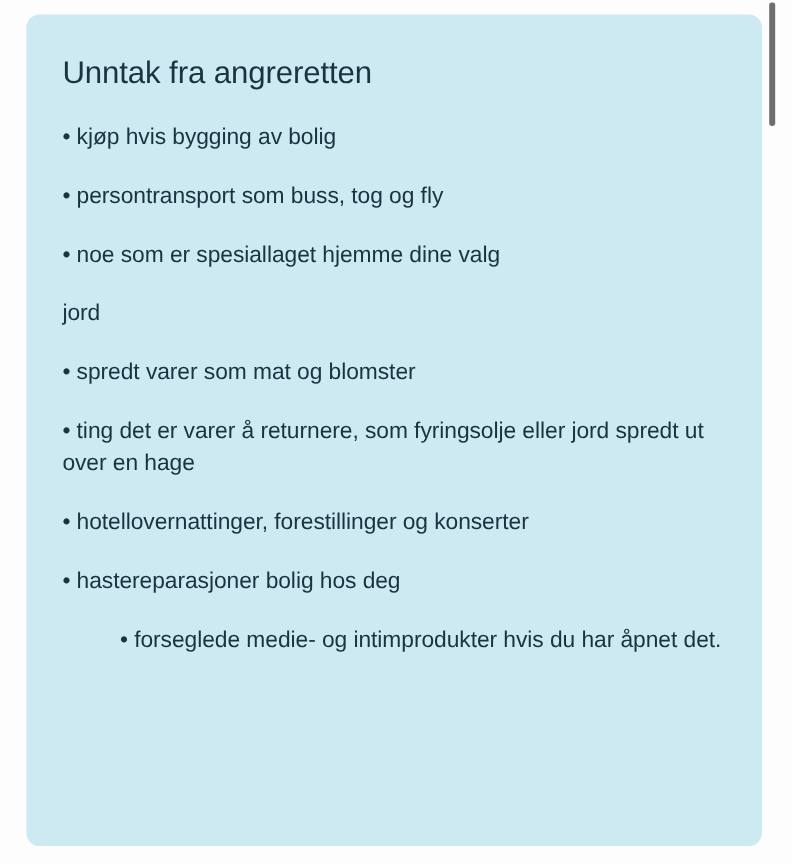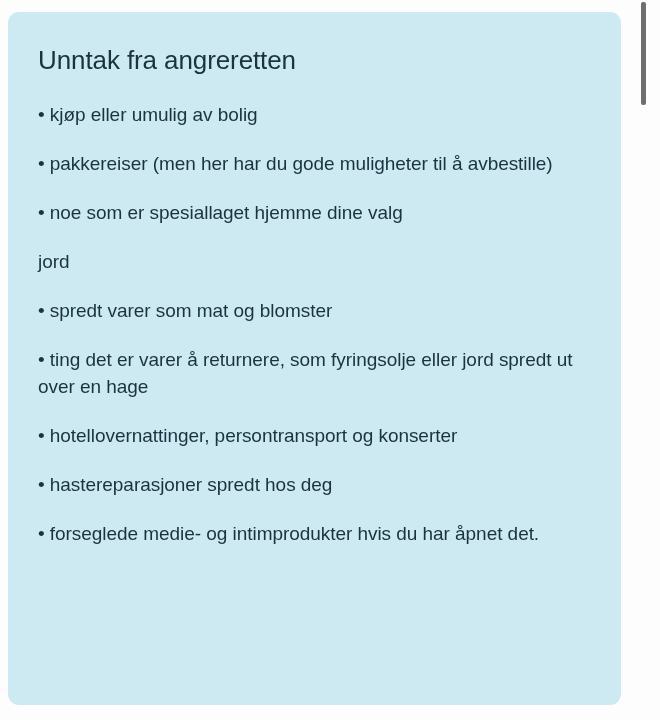--- a/index.html
+++ b/index.html
@@ -14,21 +14,21 @@
     font-family: "Liberation Sans", "DejaVu Sans", sans-serif;
     position: relative;
   }
   #page {
     position: absolute;
     inset: 0;
     background: #fdfdfd;
   }
   #info-card {
     position: absolute;
-    left: 8px;
+    left: 22px;
     top: 12px;
     width: 613px;
     height: 693px;
     box-sizing: border-box;
     background: #cde9f2;
     border-radius: 11px;
     padding: 34px 30px 26px 30px;
   }
   #card-title {
     font-size: 26px;
@@ -47,20 +47,21 @@
     font-size: 19px;
     font-weight: 400;
     color: #1b333f;
     line-height: 1.42;
     margin: 0 0 22px 0;
     max-width: 536px;
     letter-spacing: -0.05px;
   }
   .exception-item:last-child {
     margin-bottom: 0;
+    margin-left: 48px;
   }
   #scrollbar-track {
     position: absolute;
     right: 6px;
     top: 0;
     width: 10px;
     height: 720px;
     background: transparent;
   }
   #scrollbar-thumb {
@@ -76,28 +77,28 @@
 </head>
 <body>
 
 <div id="page">
 
   <div id="info-card">
 
     <h1 id="card-title">Unntak fra angreretten</h1>
 
     <ul class="exception-list">
-      <li class="exception-item">• kjøp eller umulig av bolig</li>
-      <li class="exception-item">• pakkereiser (men her har du gode muligheter til å avbestille)</li>
+      <li class="exception-item">• kjøp hvis bygging av bolig</li>
+      <li class="exception-item">• persontransport som buss, tog og fly</li>
       <li class="exception-item">• noe som er spesiallaget hjemme dine valg</li>
       <li class="exception-item">jord</li>
       <li class="exception-item">• spredt varer som mat og blomster</li>
       <li class="exception-item">• ting det er varer å returnere, som fyringsolje eller jord spredt ut over en hage</li>
-      <li class="exception-item">• hotellovernattinger, persontransport og konserter</li>
-      <li class="exception-item">• hastereparasjoner spredt hos deg</li>
+      <li class="exception-item">• hotellovernattinger, forestillinger og konserter</li>
+      <li class="exception-item">• hastereparasjoner bolig hos deg</li>
       <li class="exception-item">• forseglede medie- og intimprodukter hvis du har åpnet det.</li>
     </ul>
 
   </div>
 
   <div id="scrollbar-track">
     <div id="scrollbar-thumb"></div>
   </div>
 
 </div>

